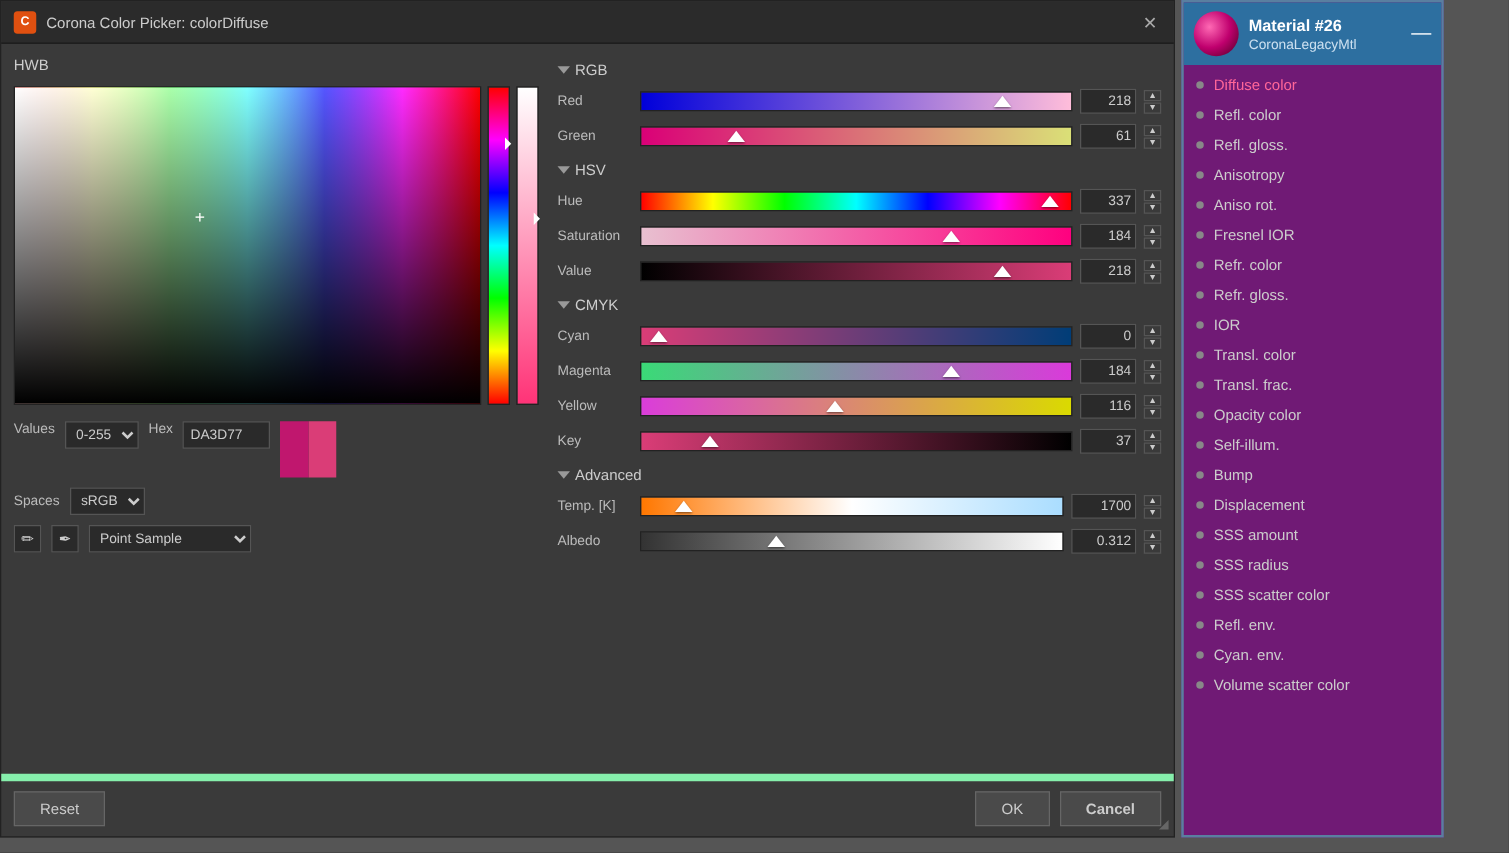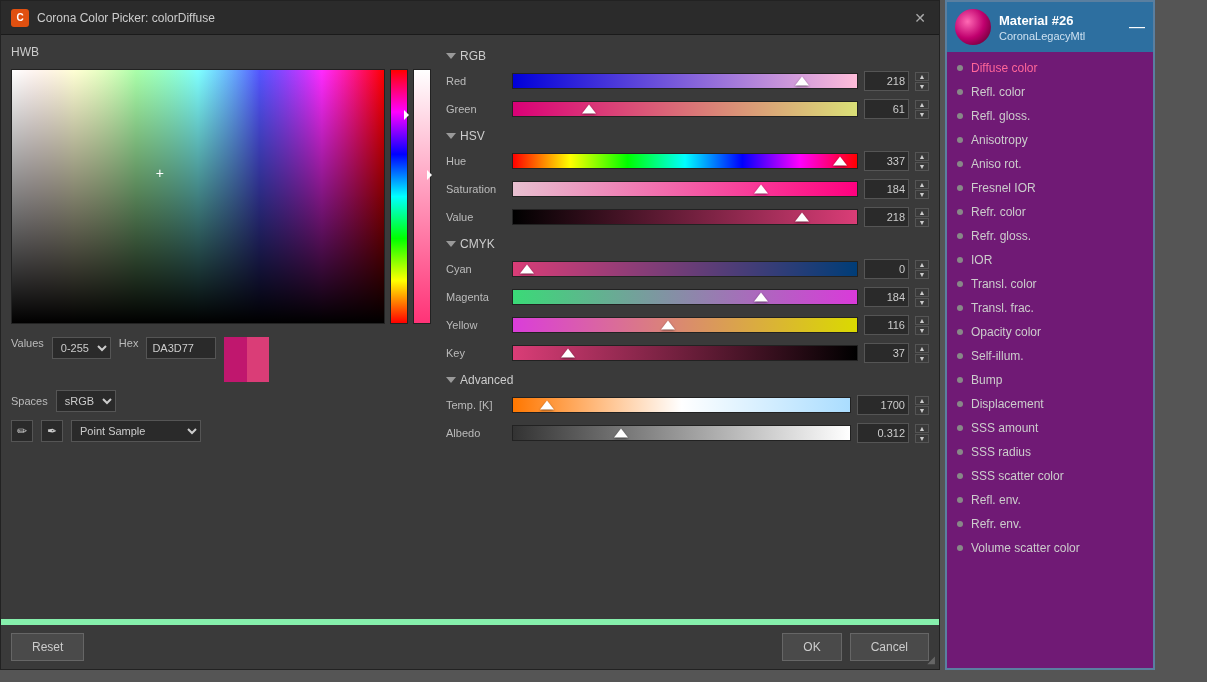--- a/index.html
+++ b/index.html
@@ -282,21 +282,21 @@
     .btn {
       background: #4a4a4a;
       border: 1px solid #666;
       color: #ccc;
       padding: 5px 20px;
       cursor: pointer;
       font-size: 12px;
       height: 28px;
     }
     .btn-ok { background: #4a4a4a; }
-    .btn-cancel { background: #4a4a4a; }
+    .btn-cancel { background: #4a4a4a; font-weight: bold; }
 
     
     .right-panel {
       flex: 1;
       display: flex;
       flex-direction: column;
       gap: 4px;
     }
 
     .section-header {
@@ -813,20 +813,20 @@
       <div class="material-item">
     <div class="material-item-dot"></div>
     <span class="material-item-label">SSS scatter color</span>
   </div>
       <div class="material-item">
     <div class="material-item-dot"></div>
     <span class="material-item-label">Refl. env.</span>
   </div>
       <div class="material-item">
     <div class="material-item-dot"></div>
-    <span class="material-item-label">Refr. env.</span>
+    <span class="material-item-label">Cyan. env.</span>
   </div>
       <div class="material-item">
     <div class="material-item-dot"></div>
     <span class="material-item-label">Volume scatter color</span>
   </div>
     </div>
 </div>
 
 </body></html>

